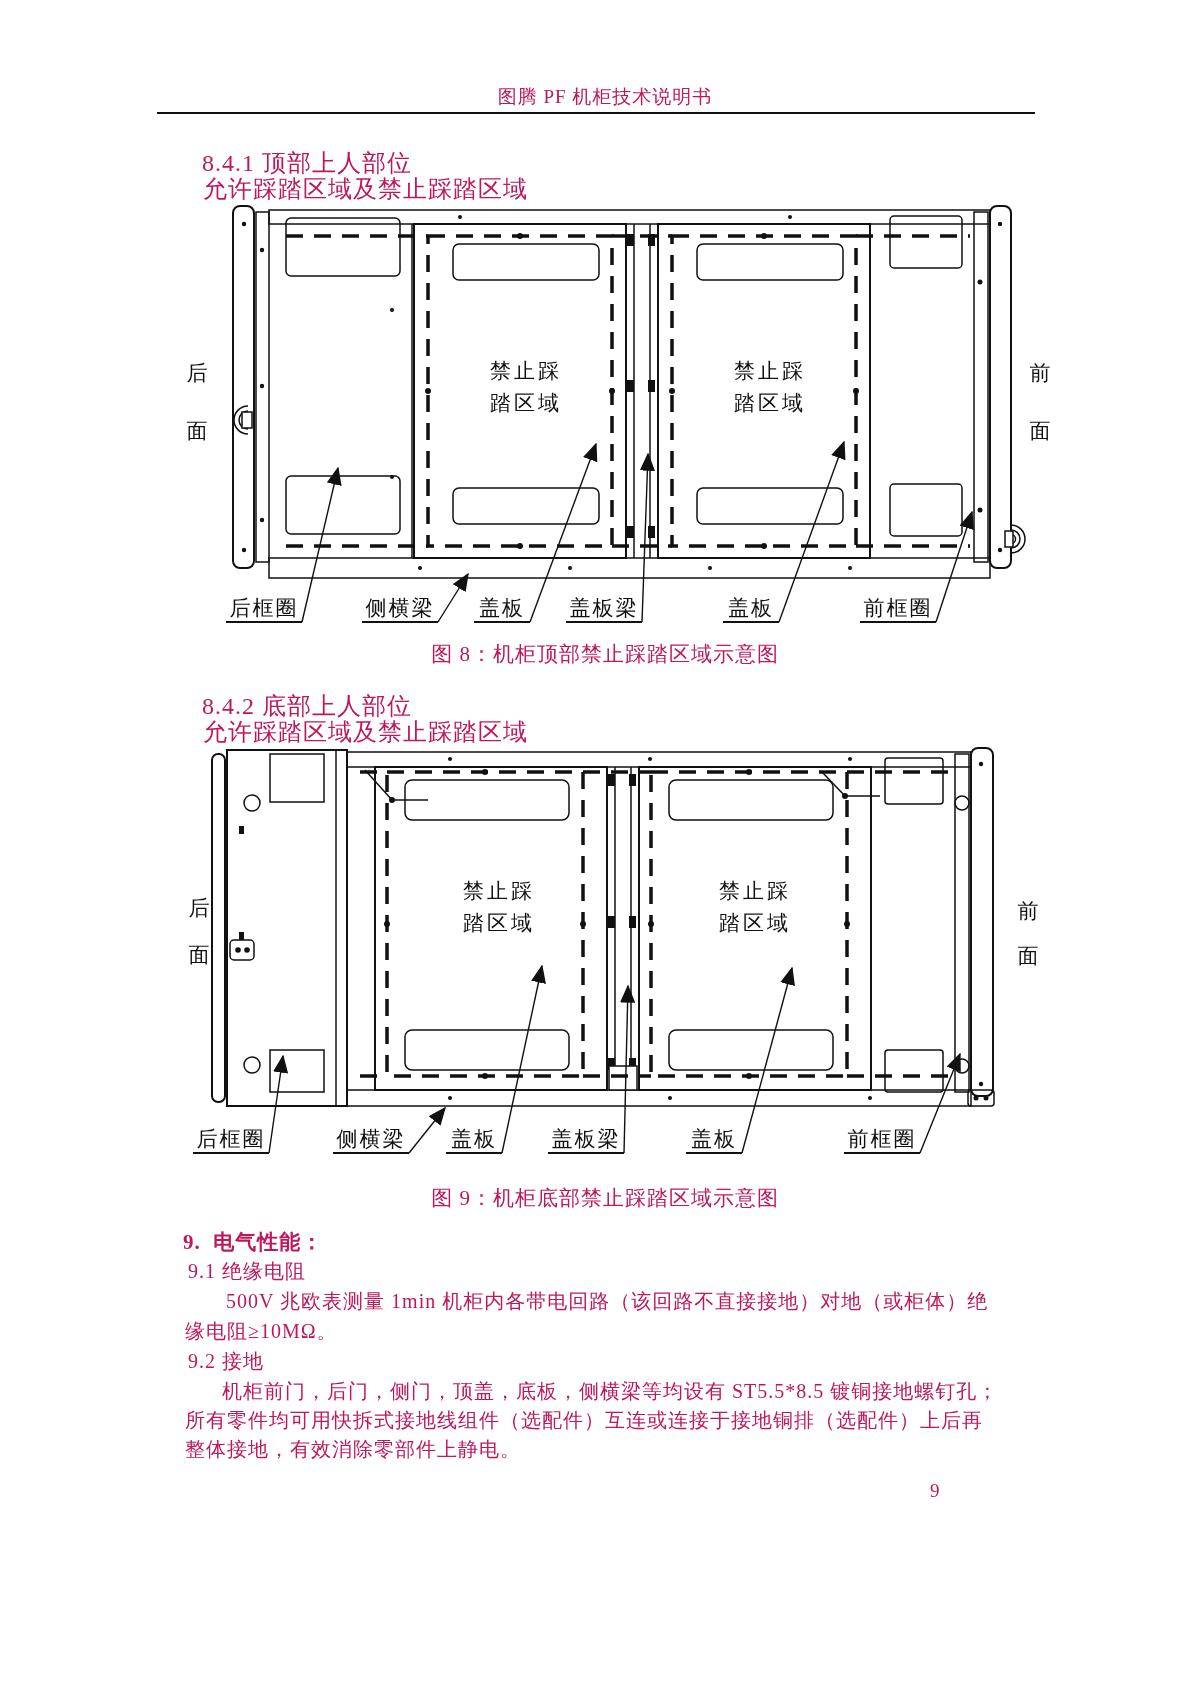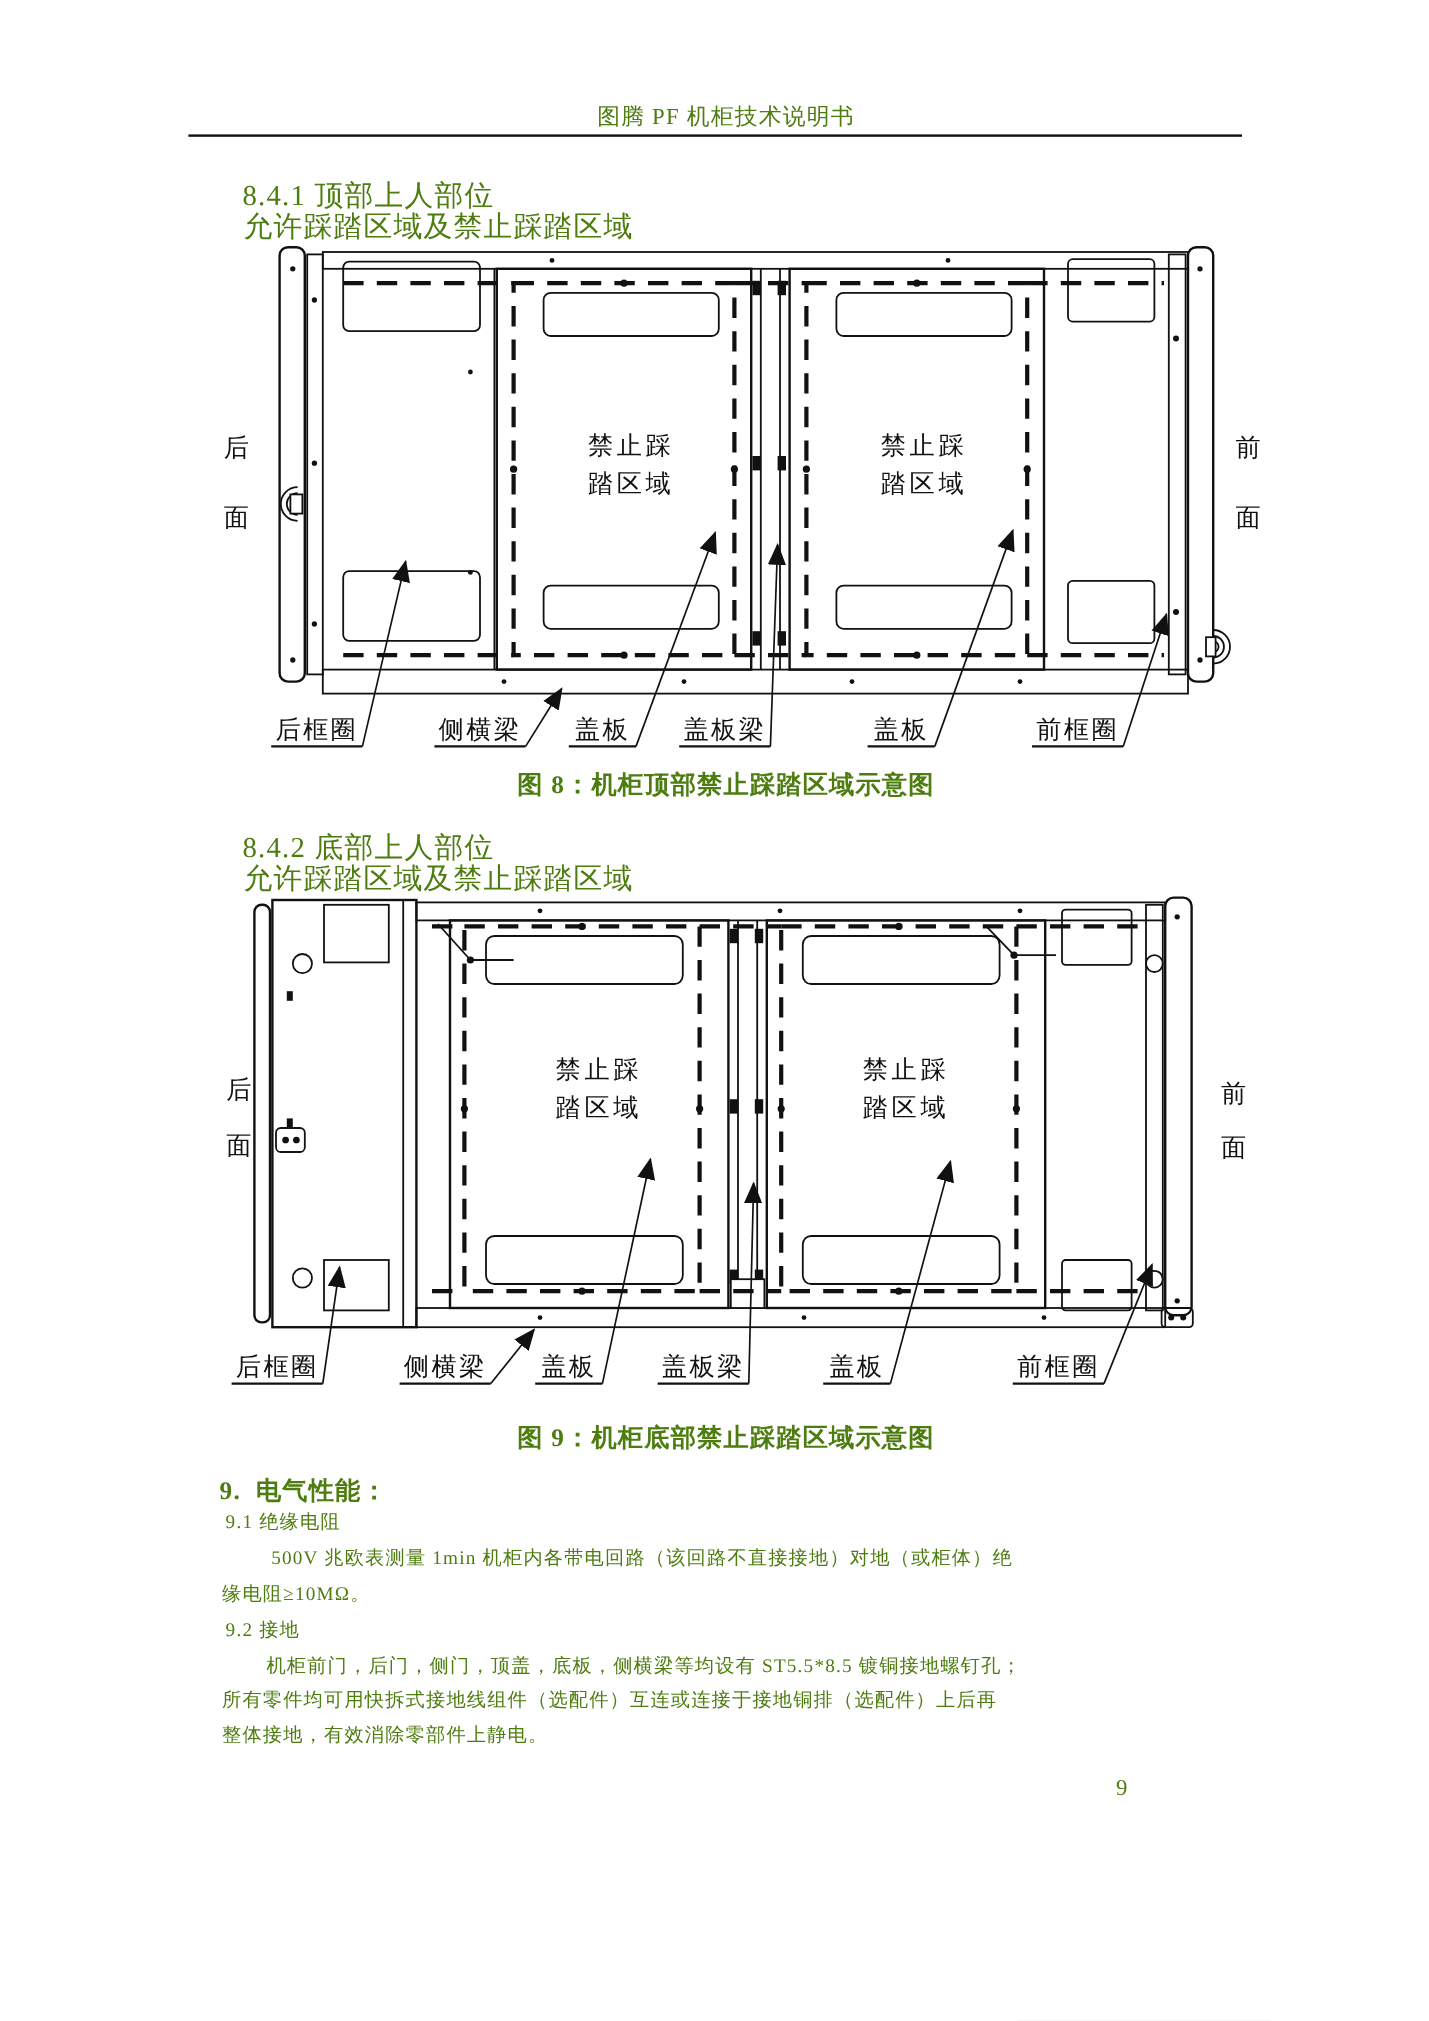--- a/index.html
+++ b/index.html
@@ -1,24 +1,24 @@
 <!DOCTYPE html>
 <html><head>
 <meta charset="utf-8">
 <style>
   html,body{margin:0;padding:0;background:#e8e8e8;}
   .page{position:relative;width:1191px;height:1684px;background:#ffffff;
-        font-family:"Liberation Serif","DejaVu Serif",serif;color:#4d7c0f;overflow:hidden;}
+        font-family:"Liberation Serif","DejaVu Serif",serif;color:#be185d;overflow:hidden;}
   .abs{position:absolute;}
   .header-title{top:84px;left:150px;width:910px;text-align:center;font-size:19px;letter-spacing:1px;}
   .header-rule{top:112px;left:157px;width:878px;height:2px;background:#111;}
   .sec-h{font-size:24px;letter-spacing:1px;white-space:pre;}
-  .body-text{font-size:16px;letter-spacing:1px;white-space:pre;}
+  .body-text{font-size:20px;letter-spacing:1px;white-space:pre;}
   .bold{font-weight:bold;}
-  .caption{left:150px;width:910px;text-align:center;font-size:21px;letter-spacing:1px;font-weight:bold;}
+  .caption{left:150px;width:910px;text-align:center;font-size:21px;letter-spacing:1px;}
   .pagenum{font-size:19px;}
   .fig{position:absolute;}
   svg line,svg rect,svg path,svg polyline,svg circle{stroke:#111;fill:none;stroke-width:1.5;}
   svg .dash{stroke-width:3.5;stroke-dasharray:17 11;}
   svg .dashline{stroke-width:3.5;stroke-dasharray:17 11;}
   svg .dot{fill:#111;stroke:none;}
   svg .clip{fill:#111;stroke:none;}
   svg .wfill{fill:#fff;}
   svg .thick{stroke-width:2;}
   svg text{stroke:none;fill:#111;font-family:"Liberation Serif","DejaVu Serif",serif;}

